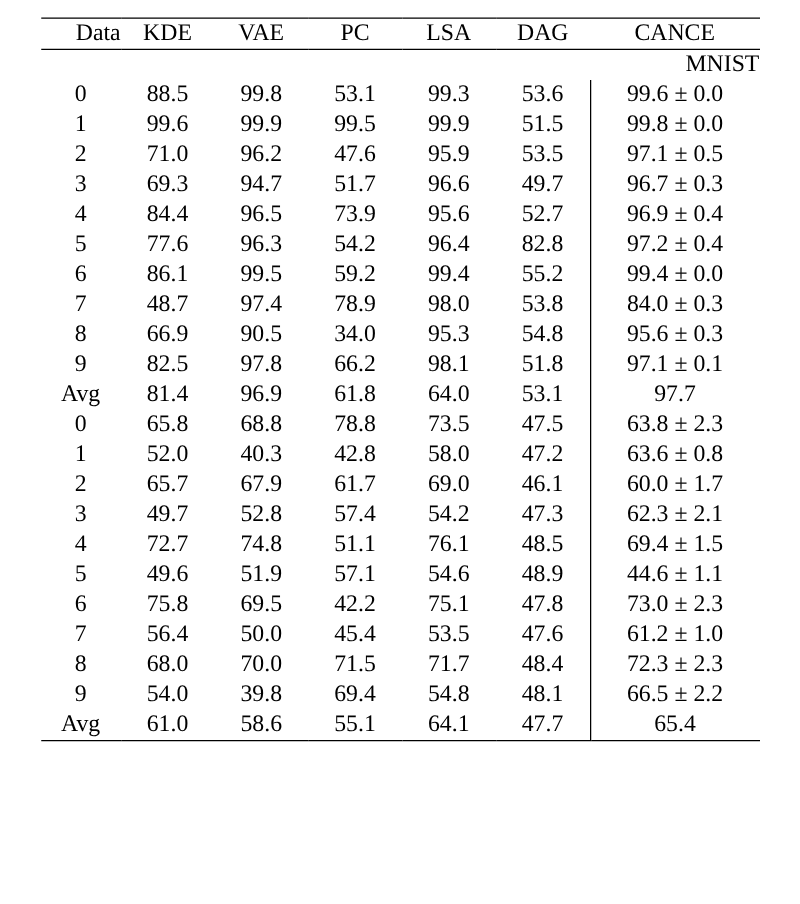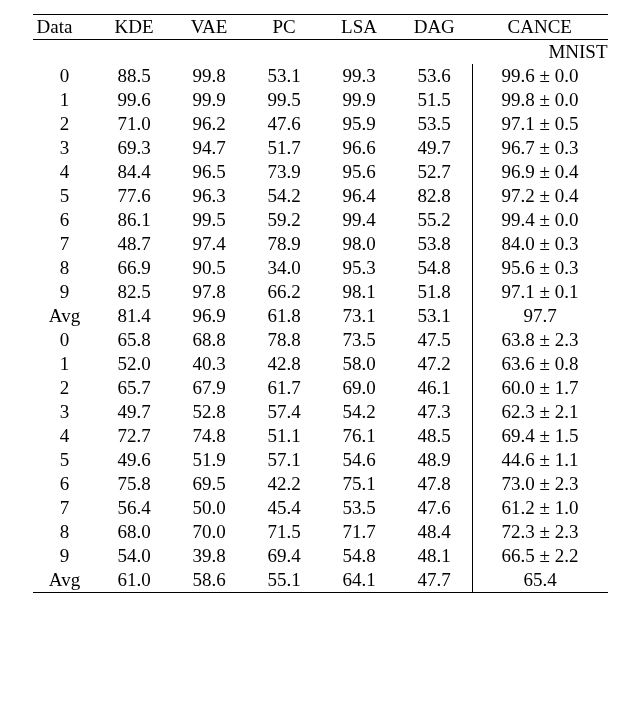--- a/index.html
+++ b/index.html
@@ -17,21 +17,21 @@
     th, td {
       padding: 1px 0;
       font-weight: normal;
       white-space: nowrap;
     }
     
     .col-data  { width: 60px;  text-align: center; }
     .col-num   { width: 75px;  text-align: center; }
     .col-cance { width: 135px; text-align: center; }
     
-    .hdr-data  { text-align: left; padding-left: 4px; }
+    .hdr-data  { text-align: right; padding-left: 4px; }
     .section-label { text-align: left; padding-left: 2px; }
     
     .top-border td, .top-border th { border-top: 1.5px solid #000; }
     .mid-border td, .mid-border th { border-top: 1px solid #000; text-align: right; }
     .bot-border td, .bot-border th { border-bottom: 1.5px solid #000; }
     
     .sep-left { border-left: 1px solid #000; }
   </style>
 </head>
 <body>
@@ -140,21 +140,21 @@
         <td class="col-num">66.2</td>
         <td class="col-num">98.1</td>
         <td class="col-num">51.8</td>
         <td class="col-cance sep-left">97.1 ± 0.1</td>
       </tr>
       <tr>
         <td class="col-data">Avg</td>
         <td class="col-num">81.4</td>
         <td class="col-num">96.9</td>
         <td class="col-num">61.8</td>
-        <td class="col-num">73.1</td>
+        <td class="col-num">64.0</td>
         <td class="col-num">53.1</td>
         <td class="col-cance sep-left">97.7</td>
       </tr>
       <tr>
         <td class="col-data">0</td>
         <td class="col-num">65.8</td>
         <td class="col-num">68.8</td>
         <td class="col-num">78.8</td>
         <td class="col-num">73.5</td>
         <td class="col-num">47.5</td>

